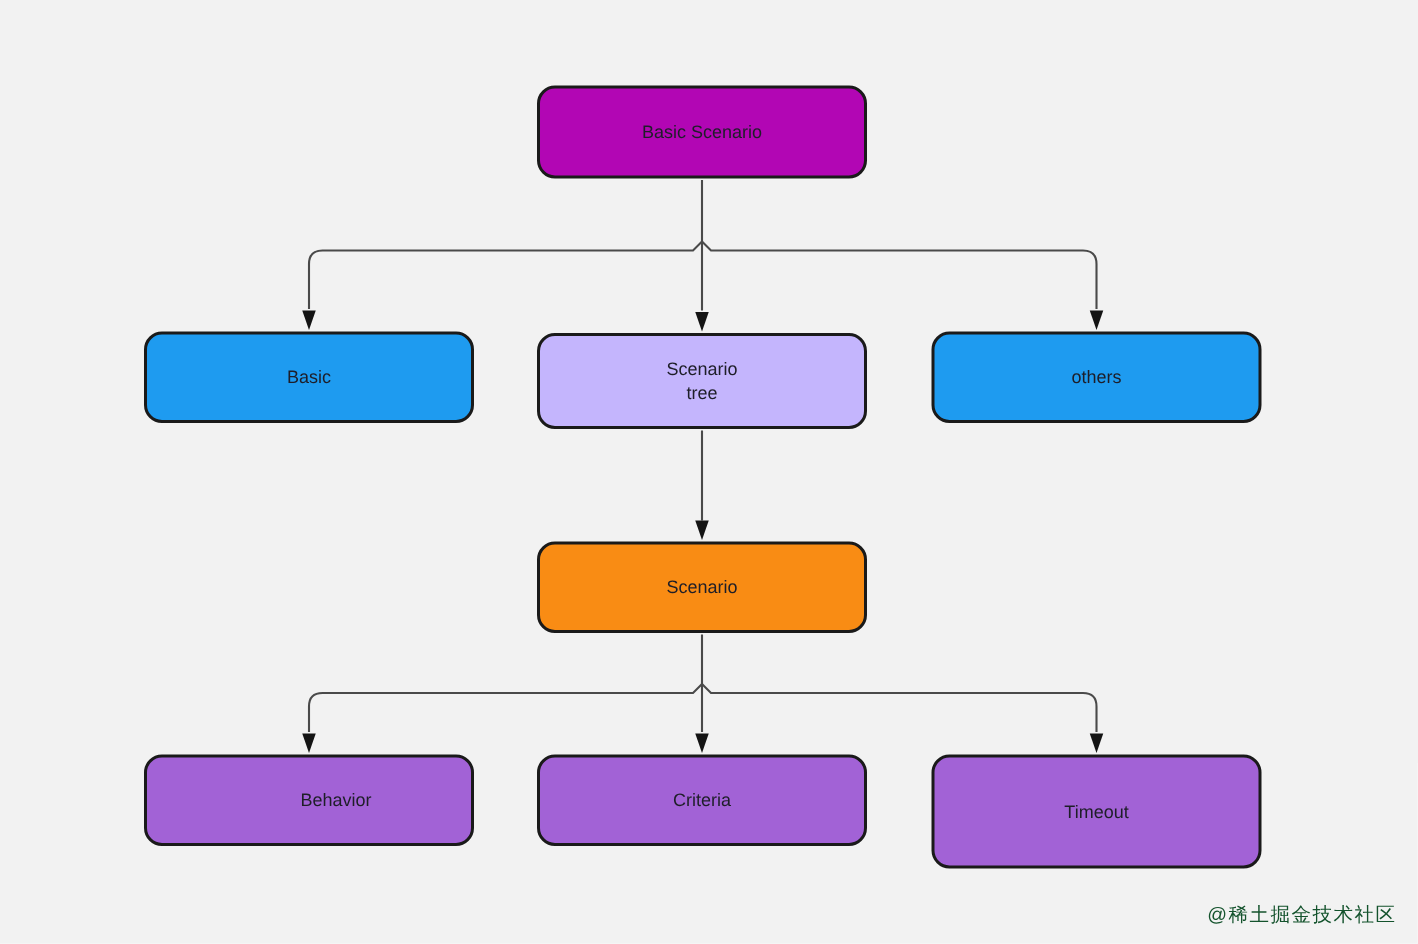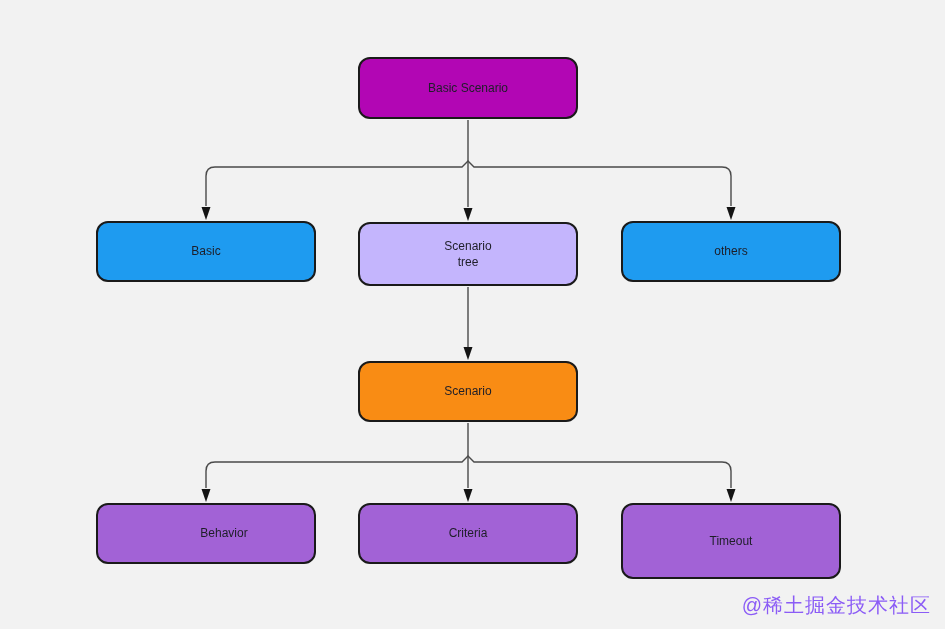--- a/index.html
+++ b/index.html
@@ -39,22 +39,22 @@
   .node-scenario-tree  { left: 358px; top: 222px; height: 64px; }
   .node-others         { left: 621px; top: 221px; height: 61px; }
   .node-parallel       { left: 358px; top: 361px; height: 61px; }
   .node-behavior       { left: 96px;  top: 503px; height: 61px; padding-left: 36px; }
   .node-criteria       { left: 358px; top: 503px; height: 61px; }
   .node-timeout        { left: 621px; top: 503px; height: 76px; }
   .watermark {
     position: absolute;
     right: 14px;
     bottom: 10px;
-    font-size: 20px;
-    color: #8b5cf6;
+    font-size: 13px;
+    color: #14532d;
     letter-spacing: 1px;
     margin-top: 48px;
   }
 </style>
 </head>
 <body>
 
 <div class="canvas">
 
   <svg class="edges" width="945" height="629" viewBox="0 0 945 629" xmlns="http://www.w3.org/2000/svg">

